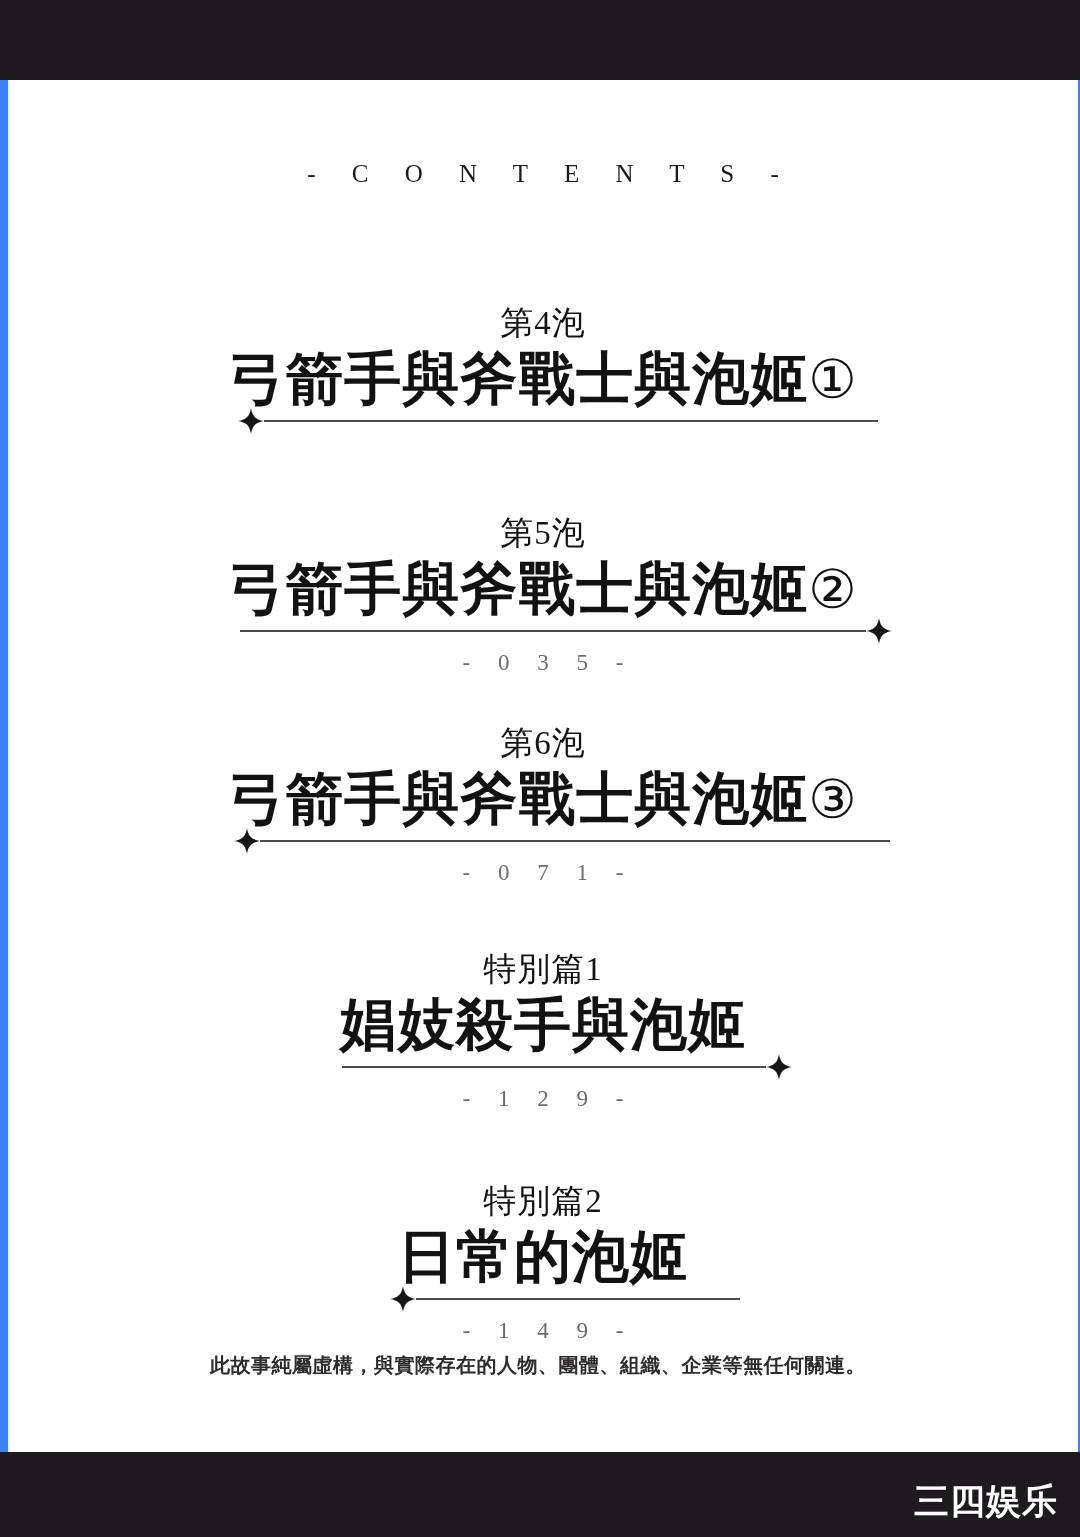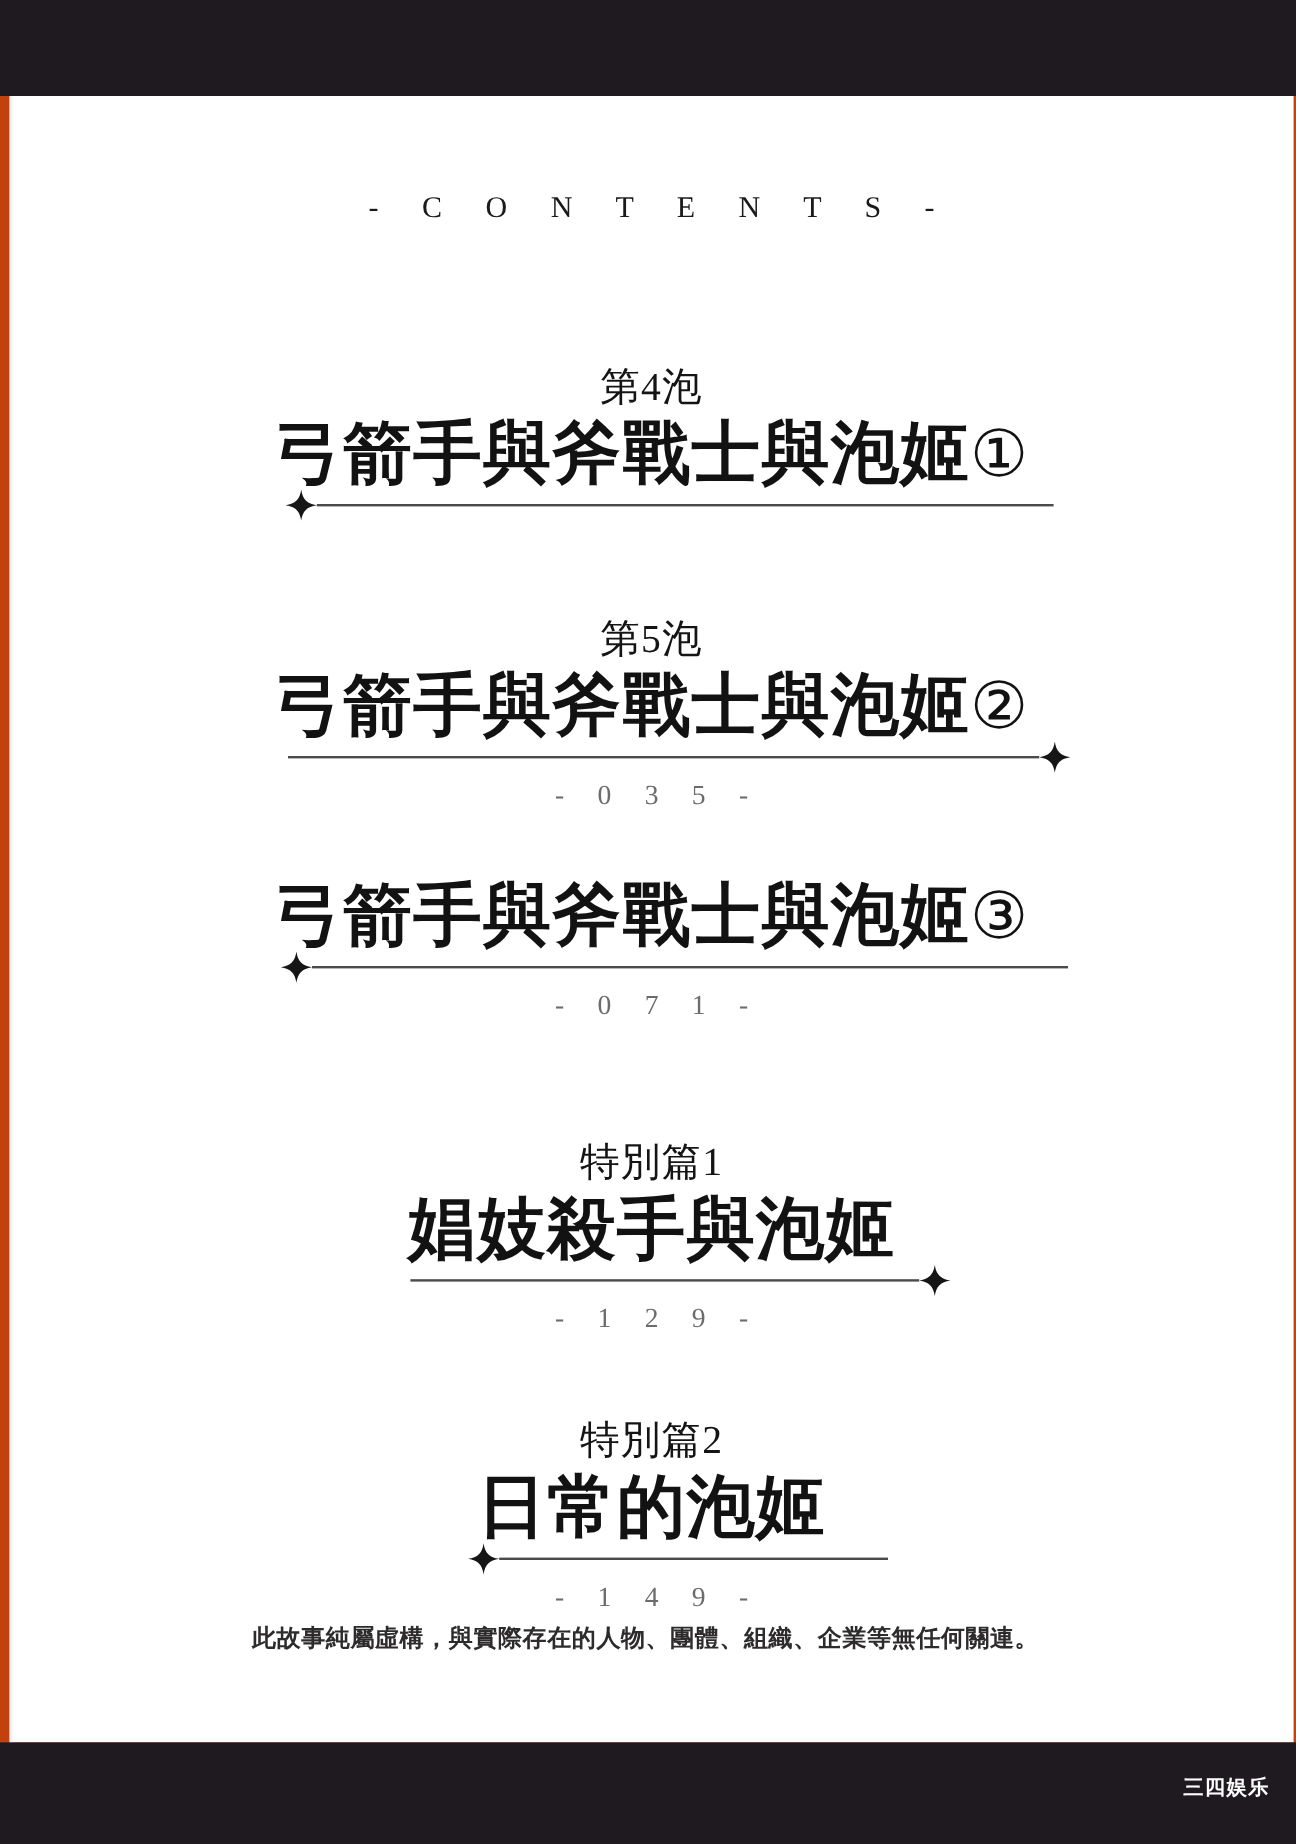--- a/index.html
+++ b/index.html
@@ -12,21 +12,21 @@
     width: 1080px;
     height: 1537px;
     overflow: hidden;
     font-family: "Liberation Serif", "DejaVu Serif", serif;
   }
 
   #page {
     position: relative;
     width: 1080px;
     height: 1537px;
-    background: #c2410c;
+    background: #3b82f6;
   }
 
   
   .band {
     position: absolute;
     left: 0;
     width: 1080px;
     background: #1e1a1f;
   }
   .band-top    { top: 0;     height: 80px; }
@@ -143,21 +143,21 @@
     letter-spacing: 0.5px;
     white-space: nowrap;
   }
 
   
   .watermark {
     position: absolute;
     top: 1478px;
     right: 22px;
     font-family: "Liberation Sans", "DejaVu Sans", sans-serif;
-    font-size: 17px;
+    font-size: 35px;
     font-weight: 700;
     color: #ffffff;
     letter-spacing: 1px;
     white-space: nowrap;
   }
 </style>
 </head>
 <body>
 
 <div id="page">
@@ -194,20 +194,21 @@
         <div class="sparkle" style="right:186px;">
           <svg viewBox="0 0 26 26" xmlns="http://www.w3.org/2000/svg" aria-hidden="true">
             <path d="M13 0 C14.2 8.2 17.8 11.8 26 13 C17.8 14.2 14.2 17.8 13 26 C11.8 17.8 8.2 14.2 0 13 C8.2 11.8 11.8 8.2 13 0 Z" fill="#161616"></path>
           </svg>
         </div>
       </div>
       <div class="entry-page">- 0 3 5 -</div>
     </div>
 
     <div class="entry" style="top:646px;">
+      <div class="entry-number">第6泡</div>
       <div class="entry-title">
         <span>弓箭手與斧戰士與泡姬</span><span class="circled">③</span>
       </div>
       <div class="rule-row">
         <div class="rule-line" style="left:252px; right:188px;"></div>
         <div class="sparkle" style="left:226px;">
           <svg viewBox="0 0 26 26" xmlns="http://www.w3.org/2000/svg" aria-hidden="true">
             <path d="M13 0 C14.2 8.2 17.8 11.8 26 13 C17.8 14.2 14.2 17.8 13 26 C11.8 17.8 8.2 14.2 0 13 C8.2 11.8 11.8 8.2 13 0 Z" fill="#161616"></path>
           </svg>
         </div>

